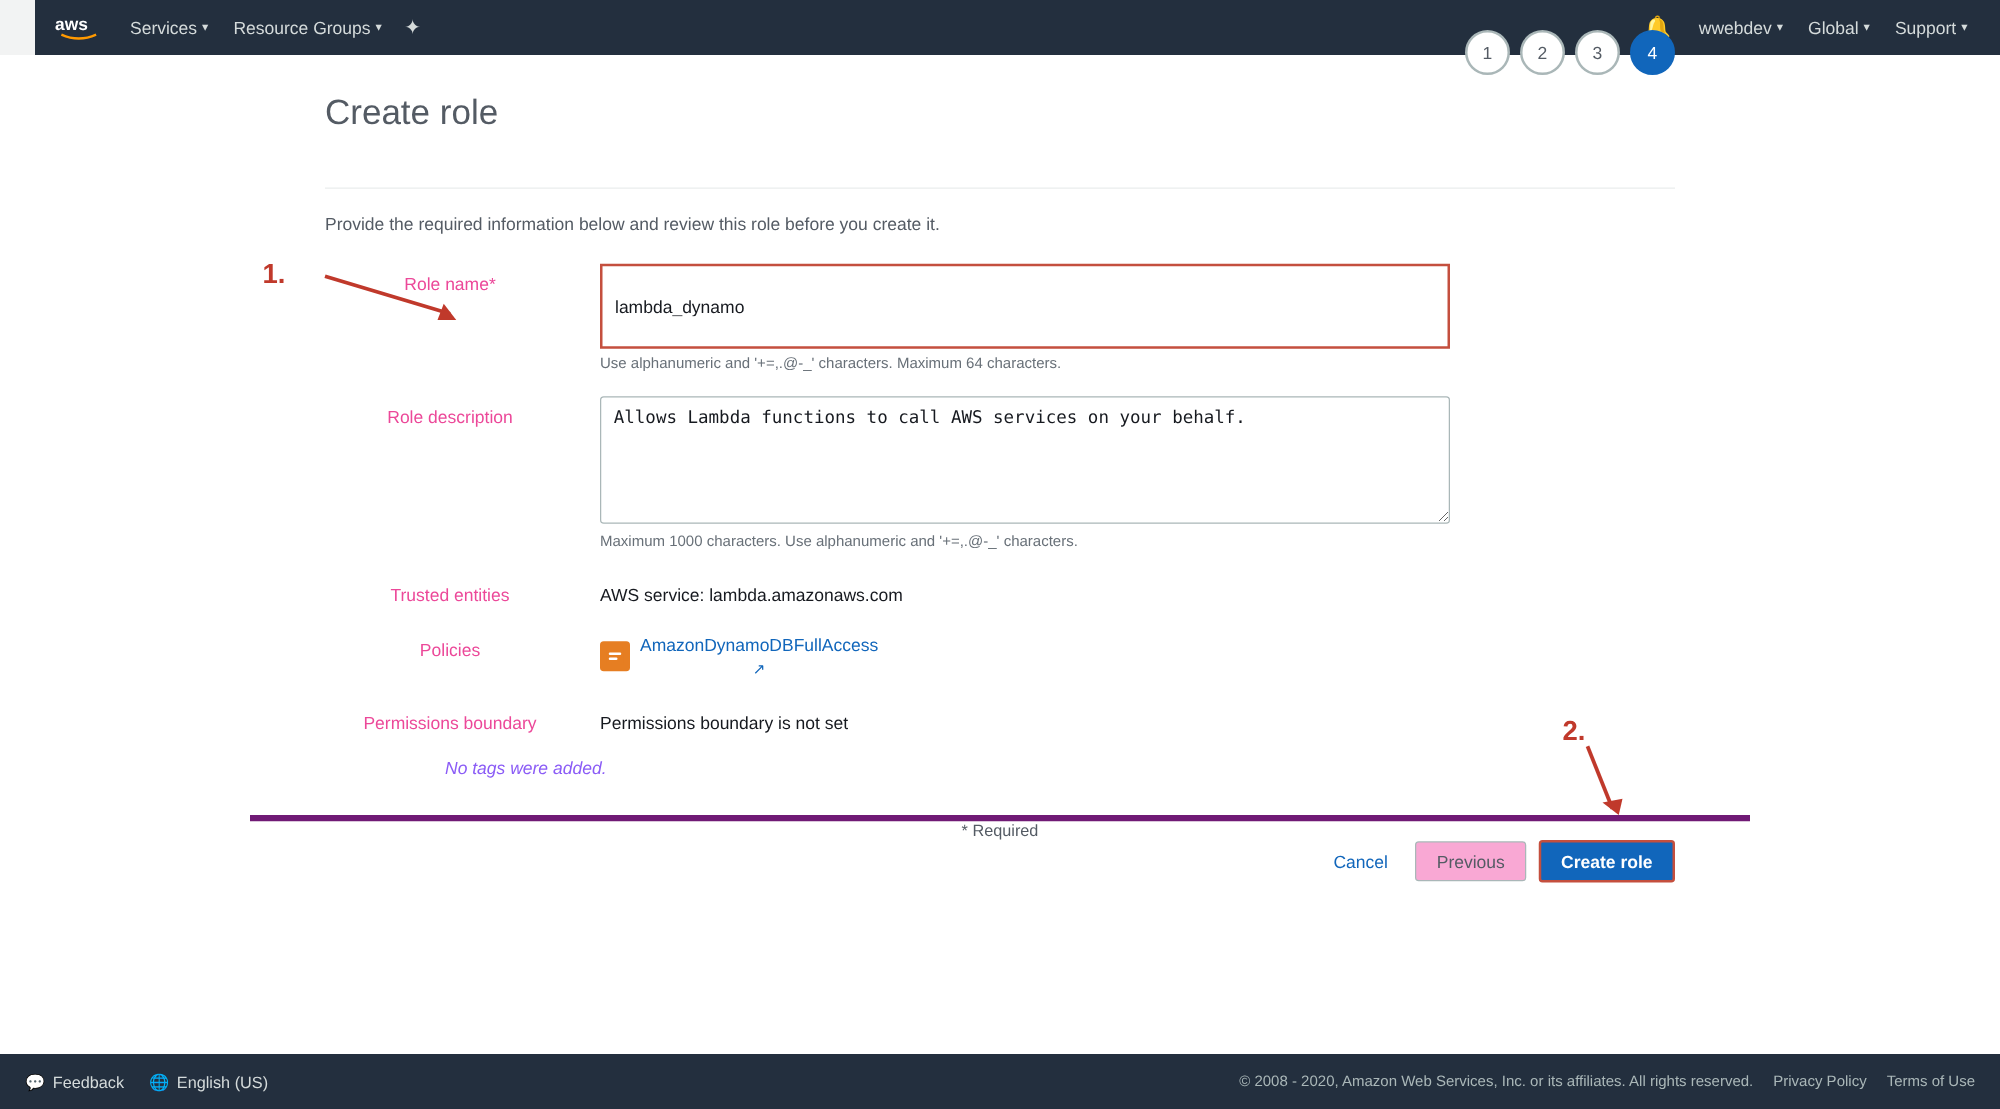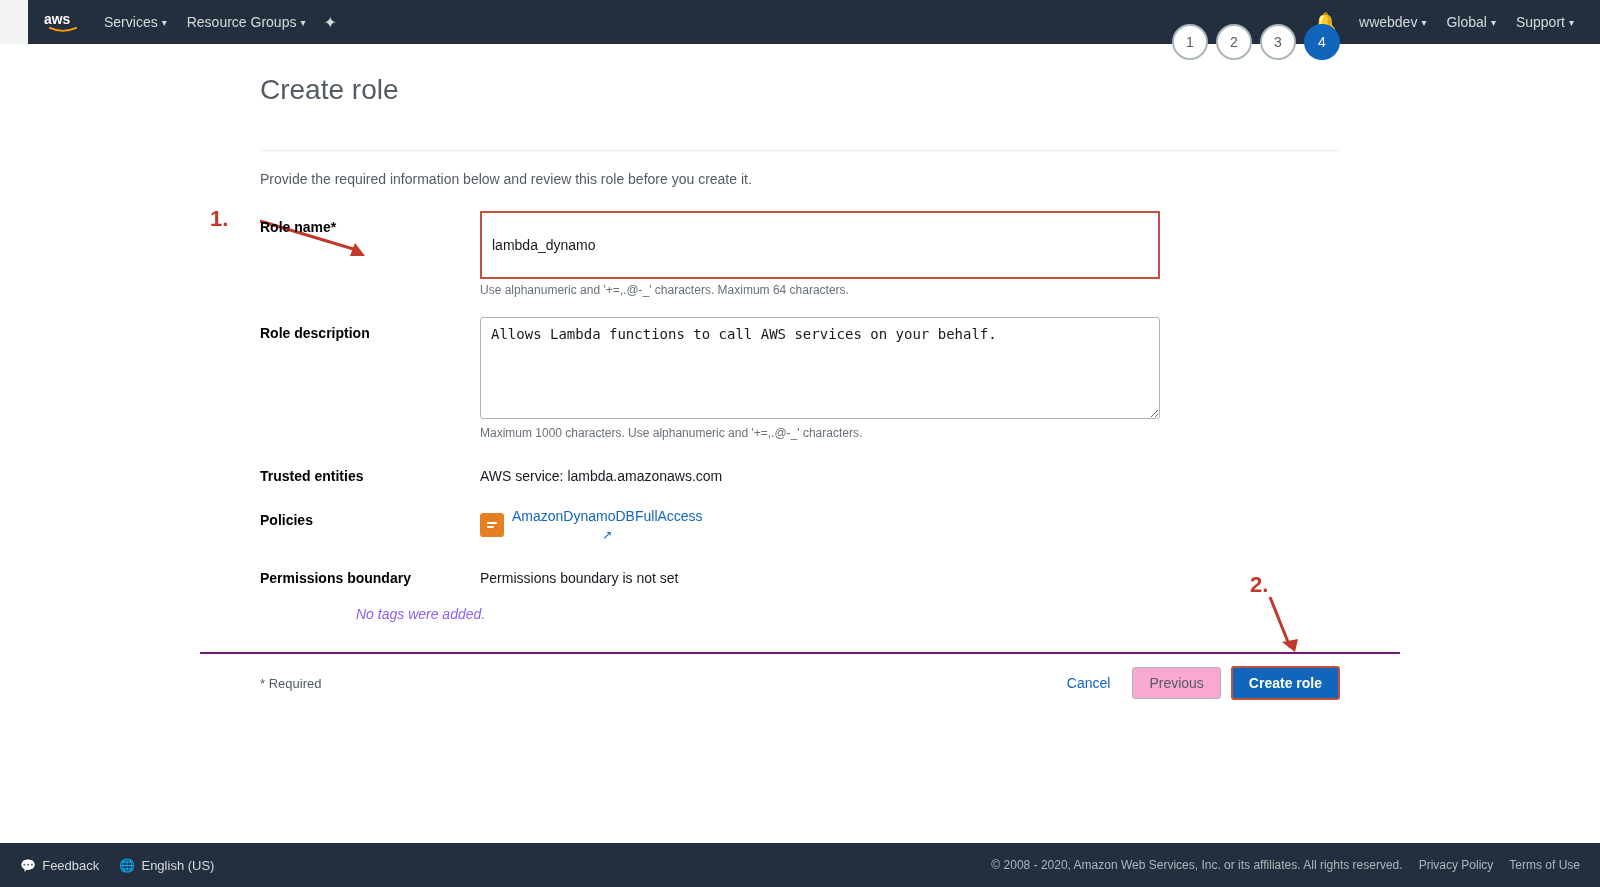--- a/index.html
+++ b/index.html
@@ -112,25 +112,25 @@
     .form-row {
       display: flex;
       align-items: flex-start;
       margin-bottom: 20px;
       position: relative;
     }
 
     .form-label {
       width: 220px;
       min-width: 220px;
-      text-align: left;
+      text-align: center;
       padding-right: 20px;
       font-size: 14px;
-      color: #000000;
-      font-weight: 700;
+      color: #ec4899;
+      font-weight: 400;
       padding-top: 8px;
     }
 
     .form-label.top-align {
       padding-top: 8px;
     }
 
     .form-field-wrap {
       flex: 1;
       max-width: 680px;
@@ -209,27 +209,28 @@
       color: #8b5cf6;
       font-size: 14px;
       margin-left: 96px;
       margin-top: 10px;
       margin-bottom: 30px;
     }
 
     
     .bottom-bar {
       background: #fff;
-      border-top: 2px solid #701a75;
+      border-top: 5px solid #701a75;
       height: 60px;
       display: flex;
       align-items: center;
       padding: 0 60px;
       max-width: 1200px;
       margin: 0 auto;
+      flex-direction: column;
     }
 
     .required-note {
       font-size: 13px;
       color: #545b64;
     }
 
     .bottom-actions {
       margin-left: auto;
       display: flex;

